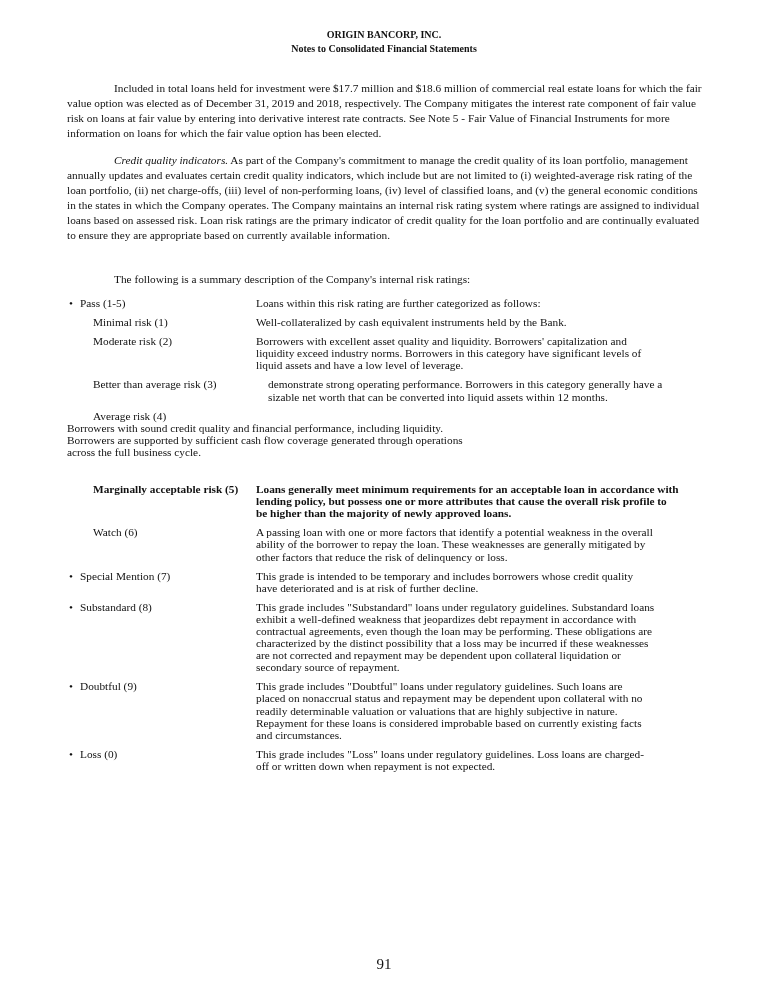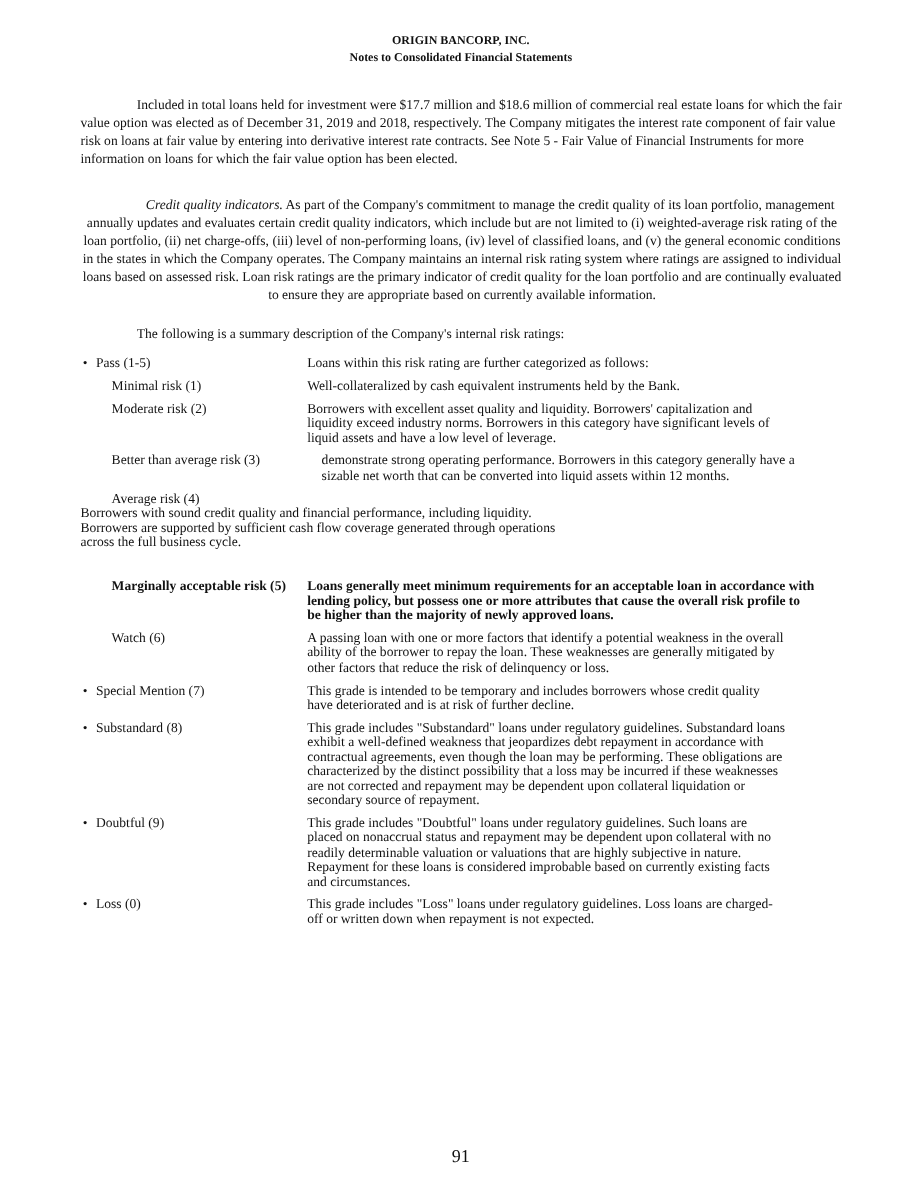--- a/index.html
+++ b/index.html
@@ -10,21 +10,21 @@
   }
   .header { position: absolute; top: 28px; left: 0; width: 768px; text-align: center; }
   .header div { font-weight: bold; font-size: 10px; line-height: 14px; }
   .para {
     position: absolute; left: 67px; width: 636px;
     font-size: 11.3px; line-height: 15px; margin: 0; text-align: left;
   }
   .para .indent { display: inline-block; width: 47px; }
   .para i { font-style: italic; }
   #p1 { top: 81px; }
-  #p2 { top: 164px; text-align: center; }
+  #p2 { top: 153px; }
   #p3 { top: 272px; }
 
   .ratings { position: absolute; top: 297px; left: 67px; width: 640px; }
   .row { display: flex; font-size: 11.3px; line-height: 12.1px; }
   .row .label { width: 189px; flex: none; position: relative; }
   .row .label.top { padding-left: 13px; width: 176px; }
   .row .label.sub { padding-left: 26px; width: 163px; }
   .row .label .bullet { position: absolute; left: 2px; top: 0; }
   .row .desc { flex: 1; }
 </style>

